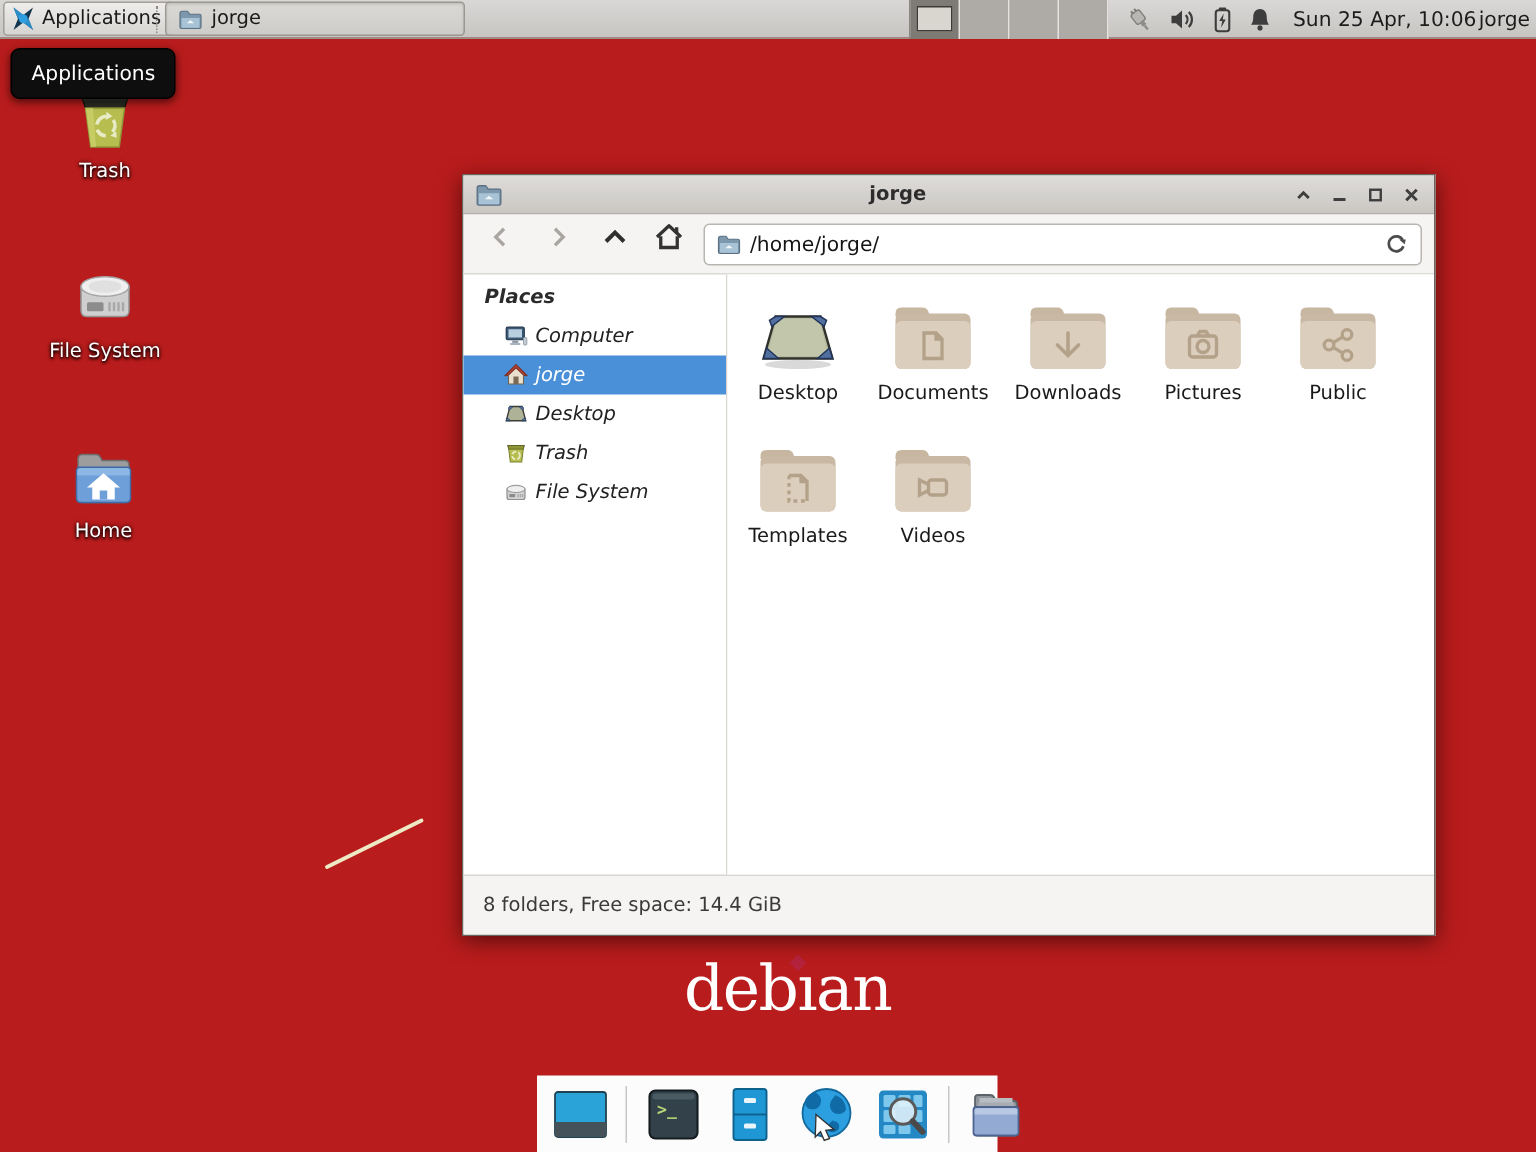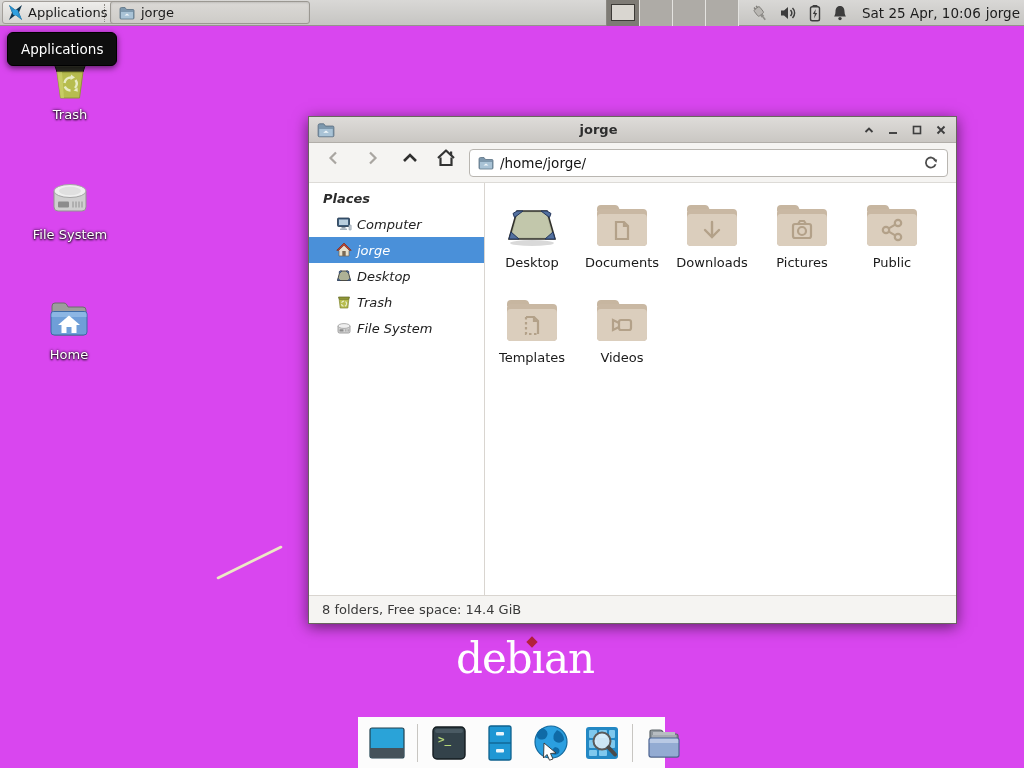--- a/index.html
+++ b/index.html
@@ -1,18 +1,18 @@
 <!DOCTYPE html>
 <html><head>
 <meta charset="utf-8">
 <style>
   * { margin:0; padding:0; box-sizing:border-box; }
   html,body { width:1024px; height:768px; overflow:hidden; }
   body { font-family:"DejaVu Sans","Liberation Sans",sans-serif; }
-  .screen { position:relative; width:1024px; height:768px; background:#d946ef; overflow:hidden; }
+  .screen { position:relative; width:1024px; height:768px; background:#b91c1c; overflow:hidden; }
 
   
   .panel-top { position:absolute; left:0; top:0; width:1024px; height:26px;
     background:linear-gradient(#d9d8d6,#c6c5c2); border-bottom:1px solid #95928d;
     display:block; z-index:30; }
   .app-btn { position:absolute; left:2px; top:1px; height:23px; padding:0 8px 0 4px;
     display:flex; align-items:center; gap:4px; background:linear-gradient(#eeedeb,#d6d5d2);
     border:1px solid #a39f9a; border-radius:3px; font-size:13px; color:#1a1a1a; cursor:default; }
   .panel-handle { position:absolute; left:104px; top:4px; height:18px; width:4px;
     border-left:1px dotted #8d8a85; }
@@ -78,21 +78,21 @@
     font-size:13px; font-weight:bold; color:#2b2b2b; }
   .side-item { height:26px; display:flex; align-items:center; gap:5px; padding-left:27px;
     font-size:13px; color:#222; }
   .side-item.sel { background:#4a90d9; color:#fff; }
   .fileview { flex:1; background:#fff; position:relative; }
   .fgrid { position:absolute; left:2px; top:6px; display:grid;
     grid-template-columns:repeat(5,90px); grid-auto-rows:95px; }
   .fcell { display:flex; flex-direction:column; align-items:center; padding-top:8px; }
   .ficon { height:56px; display:flex; align-items:center; justify-content:center; }
   .flabel { font-size:13px; color:#1a1a1a; margin-top:2px; }
-  .statusbar { height:28px; background:#f5f4f2; border-top:1px solid #d9d5d0;
+  .statusbar { height:40px; background:#f5f4f2; border-top:1px solid #d9d5d0;
     display:flex; align-items:center; padding-left:13px; font-size:13px; color:#3a3a3a; flex:none; }
 
   
   .dock { position:absolute; left:358px; top:717px; width:307px; height:51px;
     background:#fcfcfc; display:flex; align-items:center; gap:10px; padding:0 8px; z-index:15; }
   .dock-sep { width:1px; height:38px; background:#c8c6c2; flex:none; }
   .dock-item { width:41px; height:41px; display:flex; align-items:center; justify-content:center; flex:none; }
 </style>
 </head>
 <body>
@@ -151,21 +151,21 @@
       <rect x="6.5" y="1" width="5" height="2" rx="0.8" fill="#3d3d3d"></rect>
       <rect x="4.5" y="2.8" width="9" height="14" rx="1.8" fill="none" stroke="#3d3d3d" stroke-width="1.4"></rect>
       <path d="M9.8 5 L6.8 10 L8.8 10 L8 14.5 L11.2 9 L9.2 9 Z" fill="#3d3d3d"></path>
     </svg>
 
     <svg class="tray-icon" style="left:831px" viewBox="0 0 18 18">
       <path d="M9 2 C5.8 2 4.5 4.5 4.5 7.5 C4.5 11 3 12.5 3 12.5 L15 12.5 C15 12.5 13.5 11 13.5 7.5 C13.5 4.5 12.2 2 9 2 Z" fill="#3d3d3d"></path>
       <circle cx="9" cy="14.6" r="1.7" fill="#3d3d3d"></circle>
     </svg>
 
-    <span class="clock">Sat 25 Apr, 10:06</span>
+    <span class="clock">Sun 25 Apr, 10:06</span>
     <span class="panel-user">jorge</span>
   </div>
 
   <div class="tooltip">Applications</div>
 
   <div class="dicon" style="left:15px; top:54px;">
     <svg width="48" height="48" viewBox="0 0 48 48">
       <polygon points="8,9 40,9 37,18 11,18" fill="#2c2c24" stroke="#15150f" stroke-width="1"></polygon>
       <path d="M8.5 9.5 L39.5 9.5 L38.5 13 L9.5 13 Z" fill="#4a4a3c" opacity="0.6"></path>
       <polygon points="11,18 37,18 33.5,44 14.5,44" fill="#b7bd4f" stroke="#8f9637" stroke-width="1"></polygon>

